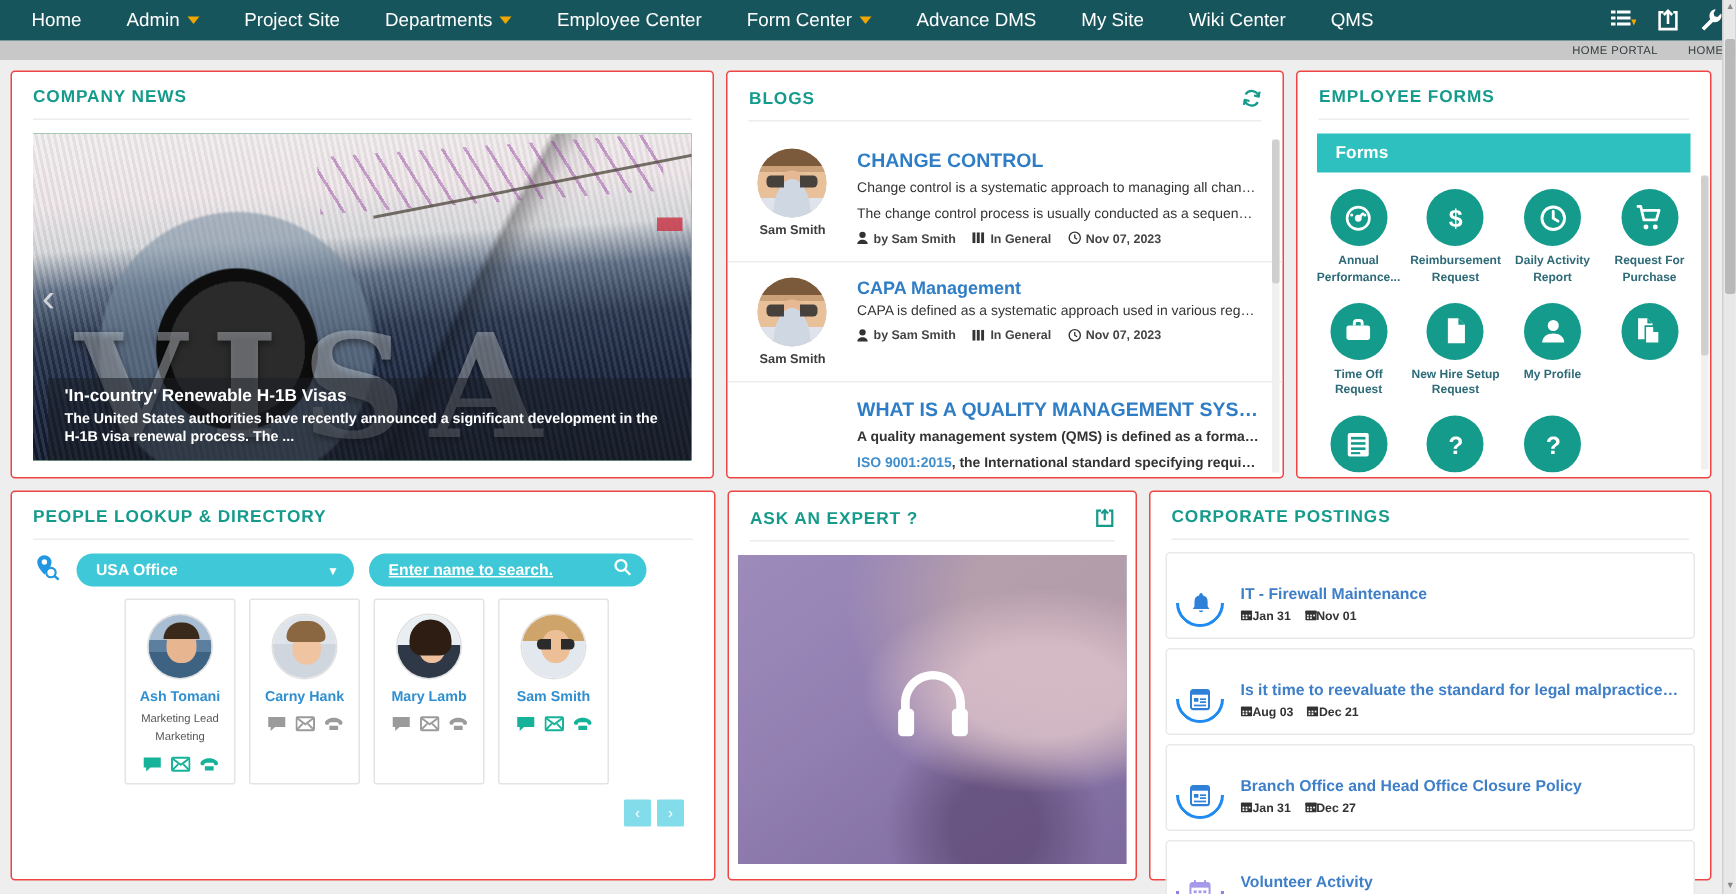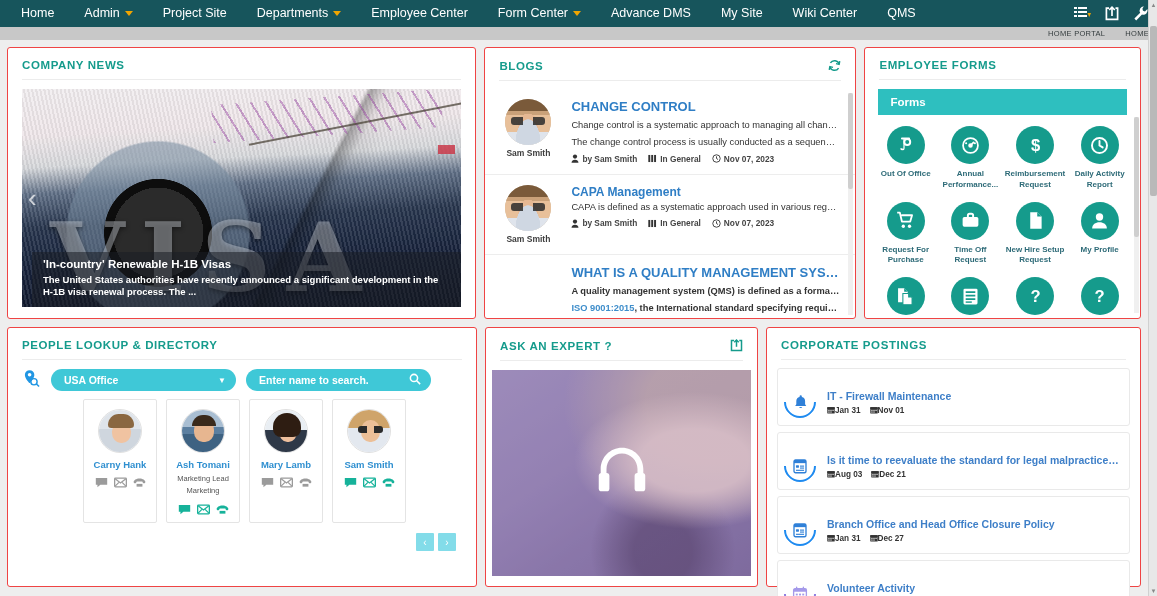--- a/index.html
+++ b/index.html
@@ -260,20 +260,21 @@
     background: #3fc8d7; border-radius: 14px;
     height: 22px; width: 185px;
     display:flex; align-items:center; justify-content: space-between;
     padding: 0 10px 0 13px; cursor:text;
   }
   .search-pill input {
     background: transparent; border: 0; outline: 0;
     color: #ffffff; font-size: 10.5px; font-weight: bold;
     width: 150px;
     font-family: "Liberation Sans", sans-serif;
+    text-decoration: underline;
   }
   .search-pill input::placeholder { color: #ffffff; opacity: 1; }
   .people-cards { display:flex; gap: 9px; padding: 8px 0 0 75px; }
   .pcard {
     width: 74px; border: 1px solid #e4e4e4; border-radius: 2px;
     background:#fff; text-align:center; padding: 9px 4px 7px 4px;
     min-height: 95px;
   }
   .pcard.tall { min-height: 95px; }
   .pc-ava {
@@ -562,30 +563,20 @@
     <div class="panel p-forms">
       <div class="panel-head">
         <span class="panel-title">EMPLOYEE FORMS</span>
       </div>
       <div class="panel-divider"></div>
       <div class="forms-bar">Forms</div>
       <div class="forms-scroll">
         <div class="forms-grid" id="forms-grid">
             <div class="form-cell">
               <div class="form-icon">
-                <svg width="21" height="21" viewBox="0 0 24 24" fill="#fff">
-                  <path d="M8 4h3v11a2.5 2.5 0 0 1-5 0h2.4a.6.6 0 0 0 1.2 0V4z"></path>
-                  <circle cx="14" cy="8" r="3.4" fill="none" stroke="#fff" stroke-width="2.2"></circle>
-                  <path d="M8 4h8" stroke="#fff" stroke-width="2.4" stroke-linecap="round"></path>
-                </svg>
-              </div>
-              <div class="form-label">Out Of Office</div>
-            </div>
-            <div class="form-cell">
-              <div class="form-icon">
                 <svg width="21" height="21" viewBox="0 0 24 24" fill="none" stroke="#fff" stroke-width="2">
                   <circle cx="12" cy="12" r="8.5"></circle>
                   <path d="M12 12 L15.5 8.5" stroke-linecap="round"></path>
                   <circle cx="12" cy="12" r="1.6" fill="#fff"></circle>
                   <path d="M7 9.5h.01M17 9.5h.01" stroke-linecap="round" stroke-width="2.4"></path>
                 </svg>
               </div>
               <div class="form-label">Annual Performance...</div>
             </div>
             <div class="form-cell">
@@ -711,46 +702,20 @@
           <input type="text" placeholder="Enter name to search." style="">
           <span>
             <svg width="12" height="12" viewBox="0 0 14 14" fill="none" stroke="#fff" stroke-width="1.8">
                 <circle cx="5.8" cy="5.8" r="4.2"></circle>
                 <path d="M9 9 L13 13"></path>
               </svg>
           </span>
         </div>
       </div>
       <div class="people-cards" id="people-cards">
-          <div class="pcard">
-            <div class="pc-ava">
-              <div class="f-carny" style="position:absolute;inset:0"></div>
-            </div>
-            <div class="pc-name">Carny Hank</div>
-            <div class="pc-icons">
-              <span>
-                <svg width="13" height="11" viewBox="0 0 16 13">
-                  <path d="M1 1h14v8.2H6.6L3 12.4V9.2H1z" fill="#9b9b9b"></path>
-                </svg>
-              </span>
-              <span>
-                <svg width="13" height="11" viewBox="0 0 16 13">
-                  <rect x="0.8" y="1.2" width="14.4" height="10.6" rx="1" fill="none" stroke="#9b9b9b" stroke-width="1.6"></rect>
-                  <path d="M1.4 2 L8 7 L14.6 2" fill="none" stroke="#9b9b9b" stroke-width="1.6"></path>
-                  <path d="M1.4 11 L6 6.4M14.6 11 L10 6.4" stroke="#9b9b9b" stroke-width="1.5"></path>
-                </svg>
-              </span>
-              <span>
-                <svg width="13" height="11" viewBox="0 0 16 13">
-                  <path d="M8 1.6c-4 0-7.2 2.2-7.2 4.3 0 .9.7 1.5 1.7 1.5.9 0 1.6-.5 1.6-1.3 0-.5.1-.9 3.9-.9s3.9.4 3.9.9c0 .8.7 1.3 1.6 1.3 1 0 1.7-.6 1.7-1.5C15.2 3.8 12 1.6 8 1.6z" fill="#9b9b9b"></path>
-                  <path d="M4.4 8.2h7.2v3.4H4.4z" fill="#9b9b9b"></path>
-                </svg>
-              </span>
-            </div>
-          </div>
           <div class="pcard tall">
             <div class="pc-ava">
               <div class="f-ash" style="position:absolute;inset:0"></div>
             </div>
             <div class="pc-name">Ash Tomani</div>
             <div class="pc-role">Marketing Lead</div>
             <div class="pc-role">Marketing</div>
             <div class="pc-icons">
               <span>
                 <svg width="13" height="11" viewBox="0 0 16 13">
@@ -761,20 +726,46 @@
                 <svg width="13" height="11" viewBox="0 0 16 13">
                   <rect x="0.8" y="1.2" width="14.4" height="10.6" rx="1" fill="none" stroke="#16b29a" stroke-width="1.6"></rect>
                   <path d="M1.4 2 L8 7 L14.6 2" fill="none" stroke="#16b29a" stroke-width="1.6"></path>
                   <path d="M1.4 11 L6 6.4M14.6 11 L10 6.4" stroke="#16b29a" stroke-width="1.5"></path>
                 </svg>
               </span>
               <span>
                 <svg width="13" height="11" viewBox="0 0 16 13">
                   <path d="M8 1.6c-4 0-7.2 2.2-7.2 4.3 0 .9.7 1.5 1.7 1.5.9 0 1.6-.5 1.6-1.3 0-.5.1-.9 3.9-.9s3.9.4 3.9.9c0 .8.7 1.3 1.6 1.3 1 0 1.7-.6 1.7-1.5C15.2 3.8 12 1.6 8 1.6z" fill="#16b29a"></path>
                   <path d="M4.4 8.2h7.2v3.4H4.4z" fill="#16b29a"></path>
+                </svg>
+              </span>
+            </div>
+          </div>
+          <div class="pcard">
+            <div class="pc-ava">
+              <div class="f-carny" style="position:absolute;inset:0"></div>
+            </div>
+            <div class="pc-name">Carny Hank</div>
+            <div class="pc-icons">
+              <span>
+                <svg width="13" height="11" viewBox="0 0 16 13">
+                  <path d="M1 1h14v8.2H6.6L3 12.4V9.2H1z" fill="#9b9b9b"></path>
+                </svg>
+              </span>
+              <span>
+                <svg width="13" height="11" viewBox="0 0 16 13">
+                  <rect x="0.8" y="1.2" width="14.4" height="10.6" rx="1" fill="none" stroke="#9b9b9b" stroke-width="1.6"></rect>
+                  <path d="M1.4 2 L8 7 L14.6 2" fill="none" stroke="#9b9b9b" stroke-width="1.6"></path>
+                  <path d="M1.4 11 L6 6.4M14.6 11 L10 6.4" stroke="#9b9b9b" stroke-width="1.5"></path>
+                </svg>
+              </span>
+              <span>
+                <svg width="13" height="11" viewBox="0 0 16 13">
+                  <path d="M8 1.6c-4 0-7.2 2.2-7.2 4.3 0 .9.7 1.5 1.7 1.5.9 0 1.6-.5 1.6-1.3 0-.5.1-.9 3.9-.9s3.9.4 3.9.9c0 .8.7 1.3 1.6 1.3 1 0 1.7-.6 1.7-1.5C15.2 3.8 12 1.6 8 1.6z" fill="#9b9b9b"></path>
+                  <path d="M4.4 8.2h7.2v3.4H4.4z" fill="#9b9b9b"></path>
                 </svg>
               </span>
             </div>
           </div>
           <div class="pcard">
             <div class="pc-ava">
               <div class="f-mary" style="position:absolute;inset:0"></div>
             </div>
             <div class="pc-name">Mary Lamb</div>
             <div class="pc-icons">

